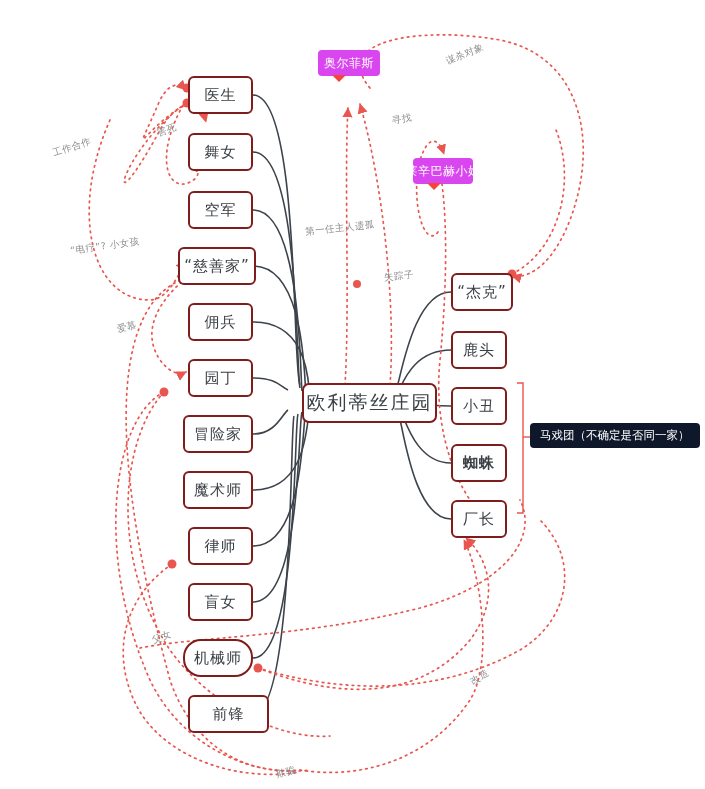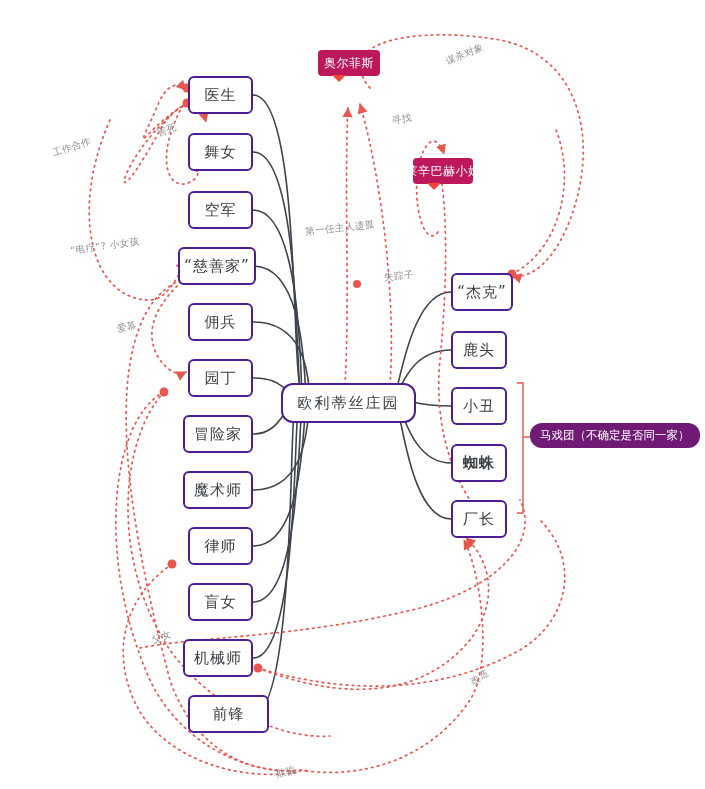--- a/index.html
+++ b/index.html
@@ -7,60 +7,61 @@
     font-family:"DejaVu Sans","Liberation Sans",sans-serif;
     width:705px;height:789px;overflow:hidden;
   }
   #stage{position:relative;width:705px;height:789px;}
   #edges{position:absolute;left:0;top:0;width:705px;height:789px;}
 
   .node{
     position:absolute;
     box-sizing:border-box;
     background:#ffffff;
-    border:2px solid #4c1d95;
+    border:2px solid #7f1d1d;
     border-radius:6px;
     display:flex;align-items:center;justify-content:center;
     color:#3b4046;
     font-size:15px;
     letter-spacing:1px;
     white-space:nowrap;
     z-index:4;
   }
   .node.center{
-    font-size:15px;
+    font-size:19px;
     border-width:2px;
-    border-radius:12px;
+    border-radius:7px;
     letter-spacing:2px;
+    margin-left:21px;
   }
   .node.redbox{
-    background:#be185d;
+    background:#d946ef;
     border:none;
     color:#ffffff;
     font-size:12px;
     letter-spacing:0.5px;
     border-radius:4px;
     box-shadow:none;
   }
   .node.redbox::after{
     content:"";
     position:absolute;
     bottom:-6px;left:14px;
     width:0;height:0;
     border-left:7px solid transparent;
     border-right:7px solid transparent;
     border-top:7px solid #f5443c;
   }
   .redlabel{
     position:absolute;
-    background:#701a75;
+    background:#0f172a;
     color:#fff;
     font-size:11.5px;
     padding:5px 10px;
-    border-radius:12px;
+    border-radius:4px;
     white-space:nowrap;
     z-index:4;
   }
   .edge-label{
     position:absolute;
     color:#8d8d90;
     font-size:9.5px;
     white-space:nowrap;
     z-index:3;
     letter-spacing:0.5px;
@@ -145,21 +146,21 @@
   <div class="node" style="left:188px;top:76px;width:65px;height:38px;">医生</div>
   <div class="node" style="left:188px;top:133px;width:65px;height:38px;text-align:center;">舞女</div>
   <div class="node" style="left:188px;top:191px;width:65px;height:38px;">空军</div>
   <div class="node" style="left:178px;top:247px;width:78px;height:38px;">“慈善家”</div>
   <div class="node" style="left:188px;top:303px;width:65px;height:38px;">佣兵</div>
   <div class="node" style="left:188px;top:359px;width:65px;height:38px;">园丁</div>
   <div class="node" style="left:183px;top:415px;width:70px;height:38px;">冒险家</div>
   <div class="node" style="left:183px;top:471px;width:70px;height:38px;">魔术师</div>
   <div class="node" style="left:188px;top:527px;width:65px;height:38px;">律师</div>
   <div class="node" style="left:188px;top:583px;width:65px;height:38px;">盲女</div>
-  <div class="node" style="left:183px;top:639px;width:70px;height:38px;">机械师</div>
+  <div class="node" style="left:183px;top:639px;width:70px;height:38px;border-radius:18px;">机械师</div>
   <div class="node" style="left:188px;top:695px;width:81px;height:38px;">前锋</div>
 
   <div class="node" style="left:451px;top:273px;width:62px;height:38px;">“杰克”</div>
   <div class="node" style="left:451px;top:331px;width:56px;height:38px;">鹿头</div>
   <div class="node" style="left:451px;top:387px;width:56px;height:38px;">小丑</div>
   <div class="node" style="left:451px;top:444px;width:56px;height:38px;font-weight:bold;">蜘蛛</div>
   <div class="node" style="left:451px;top:500px;width:56px;height:38px;text-align:right;">厂长</div>
 
   <div class="node redbox" style="left:318px;top:50px;width:62px;height:26px;">奥尔菲斯</div>
   <div class="node redbox" style="left:413px;top:158px;width:60px;height:26px;">莱辛巴赫小姐</div>

